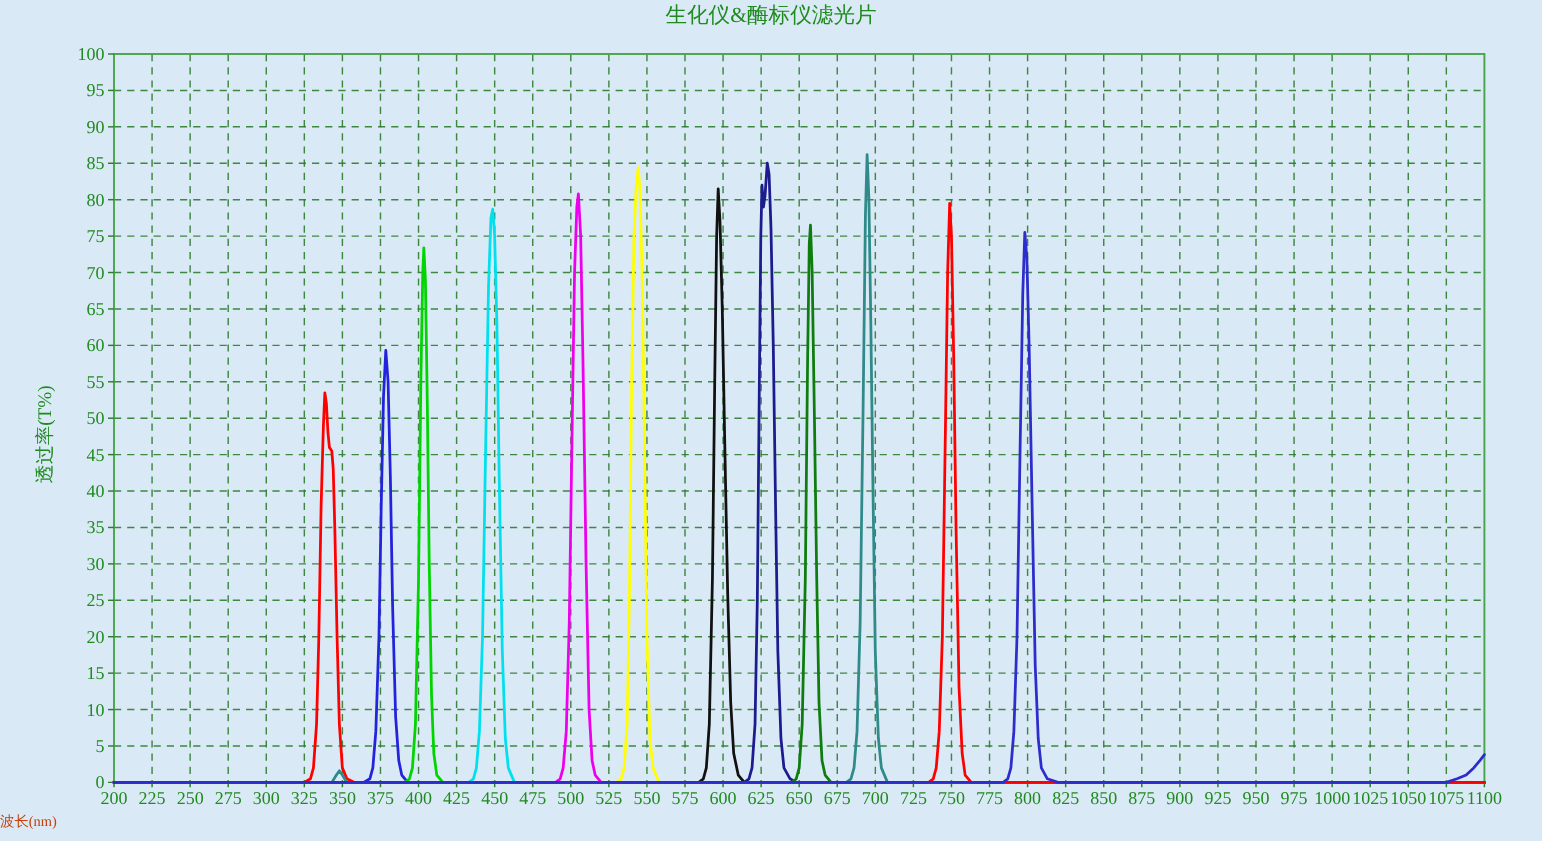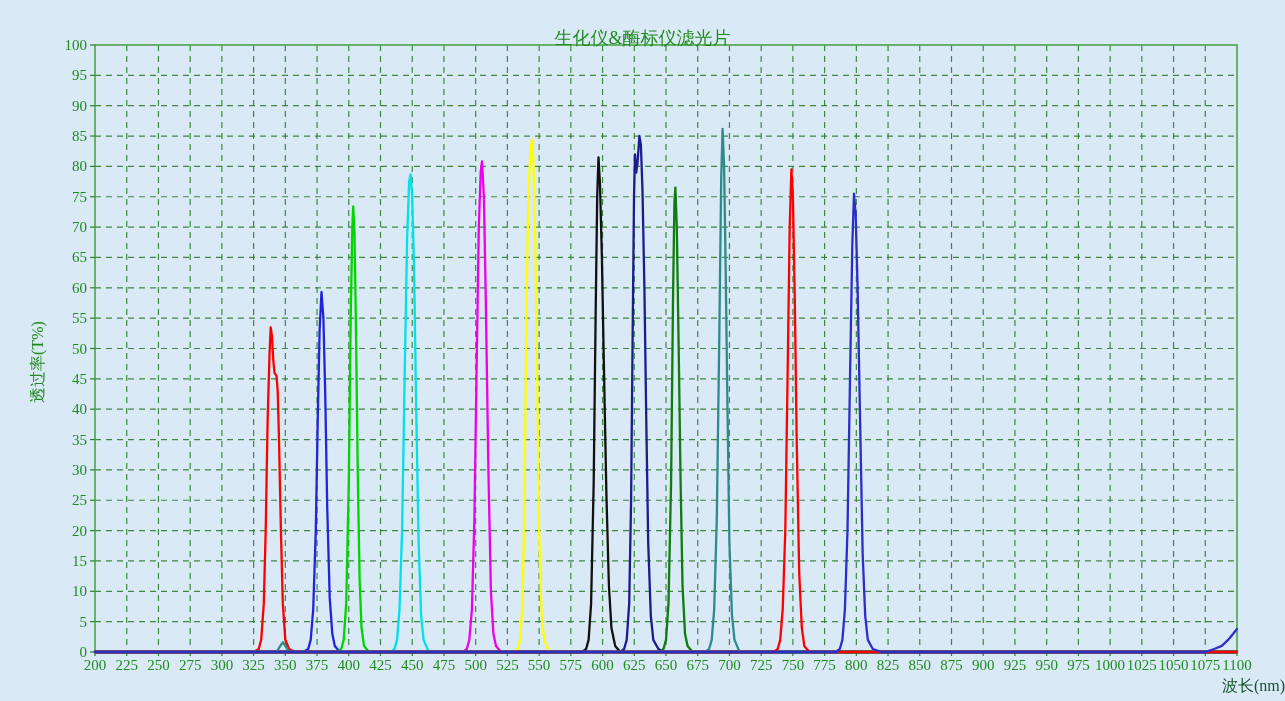--- a/index.html
+++ b/index.html
@@ -5,31 +5,31 @@
   html,body{margin:0;padding:0;}
   body{
     width:1285px;height:701px;
     background:#dae9f6;
     font-family:"Liberation Serif","DejaVu Serif",serif;
     position:relative;overflow:hidden;
   }
   #stage{position:absolute;left:0;top:0;width:1285px;height:701px;}
   #chart-svg{position:absolute;left:0;top:0;}
   .chart-title{
-    position:absolute;left:0;right:0;top:26px;
+    position:absolute;left:0;right:0;top:0;
     text-align:center;font-size:18px;color:#1f8b1f;
   }
   .y-axis-title{
     position:absolute;left:38px;top:362px;
     transform:translate(-50%,-50%) rotate(-90deg);
     white-space:nowrap;font-size:16px;color:#1f8b1f;
   }
   .x-axis-title{
     position:absolute;left:0;right:0;top:676px;
-    text-align:right;font-size:16px;color:#14532d;
+    text-align:left;font-size:12px;color:#c2410c;
   }
   text.tick{
     font-family:"Liberation Serif","DejaVu Serif",serif;
     font-size:15px;fill:#1f8b1f;
   }
 </style>
 </head>
 <body>
 
 <div id="stage">

